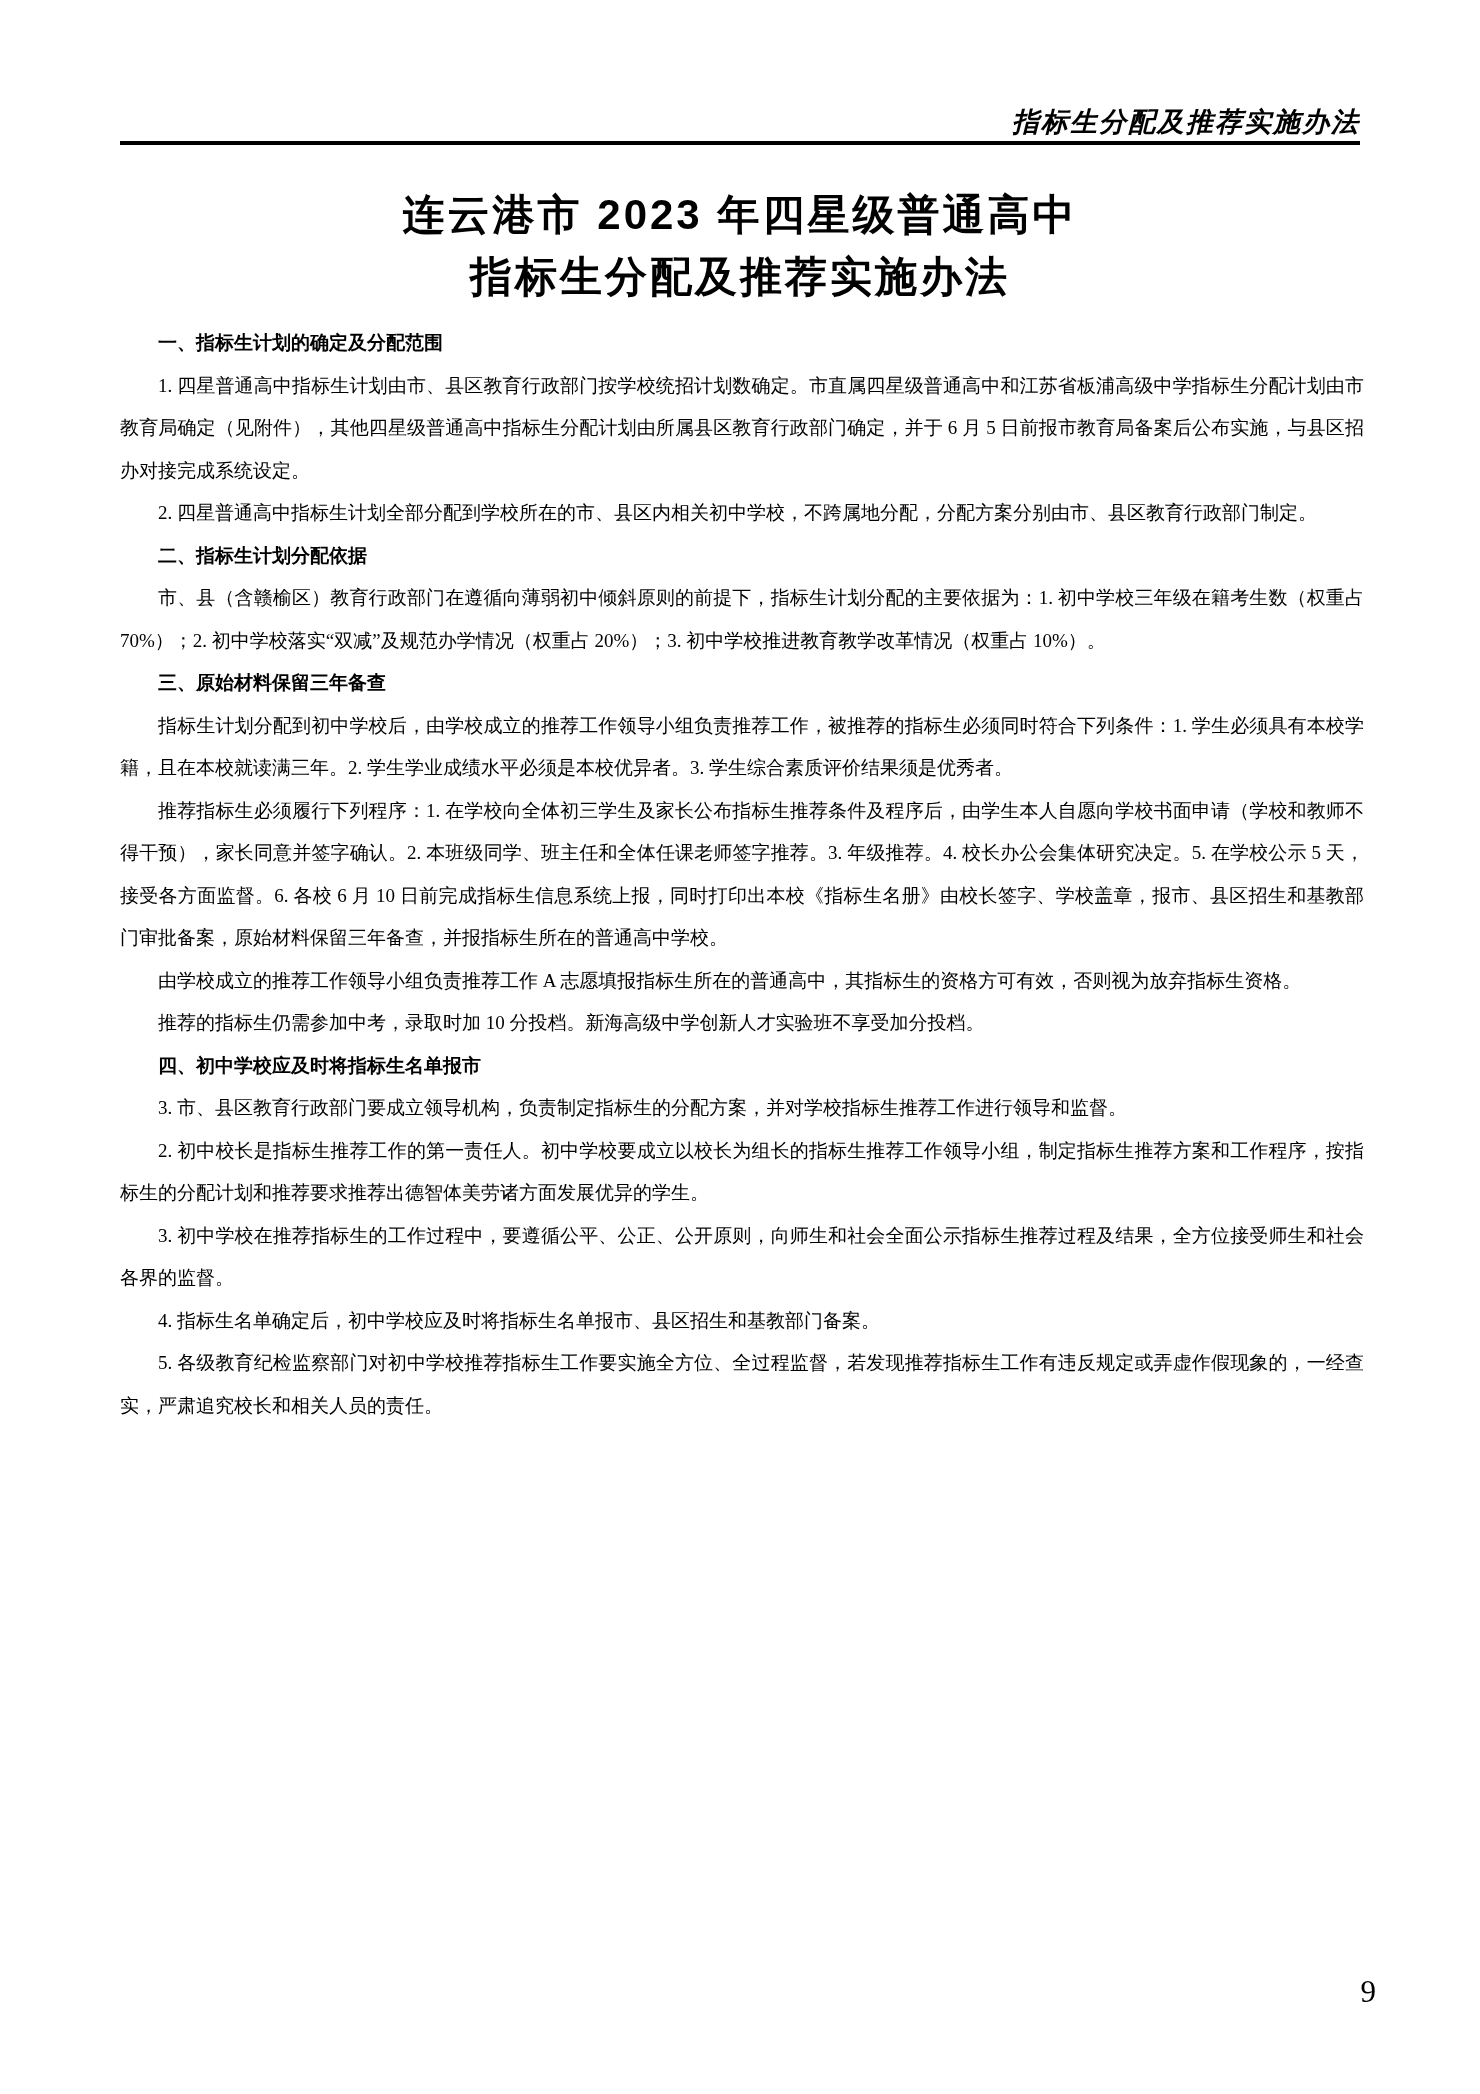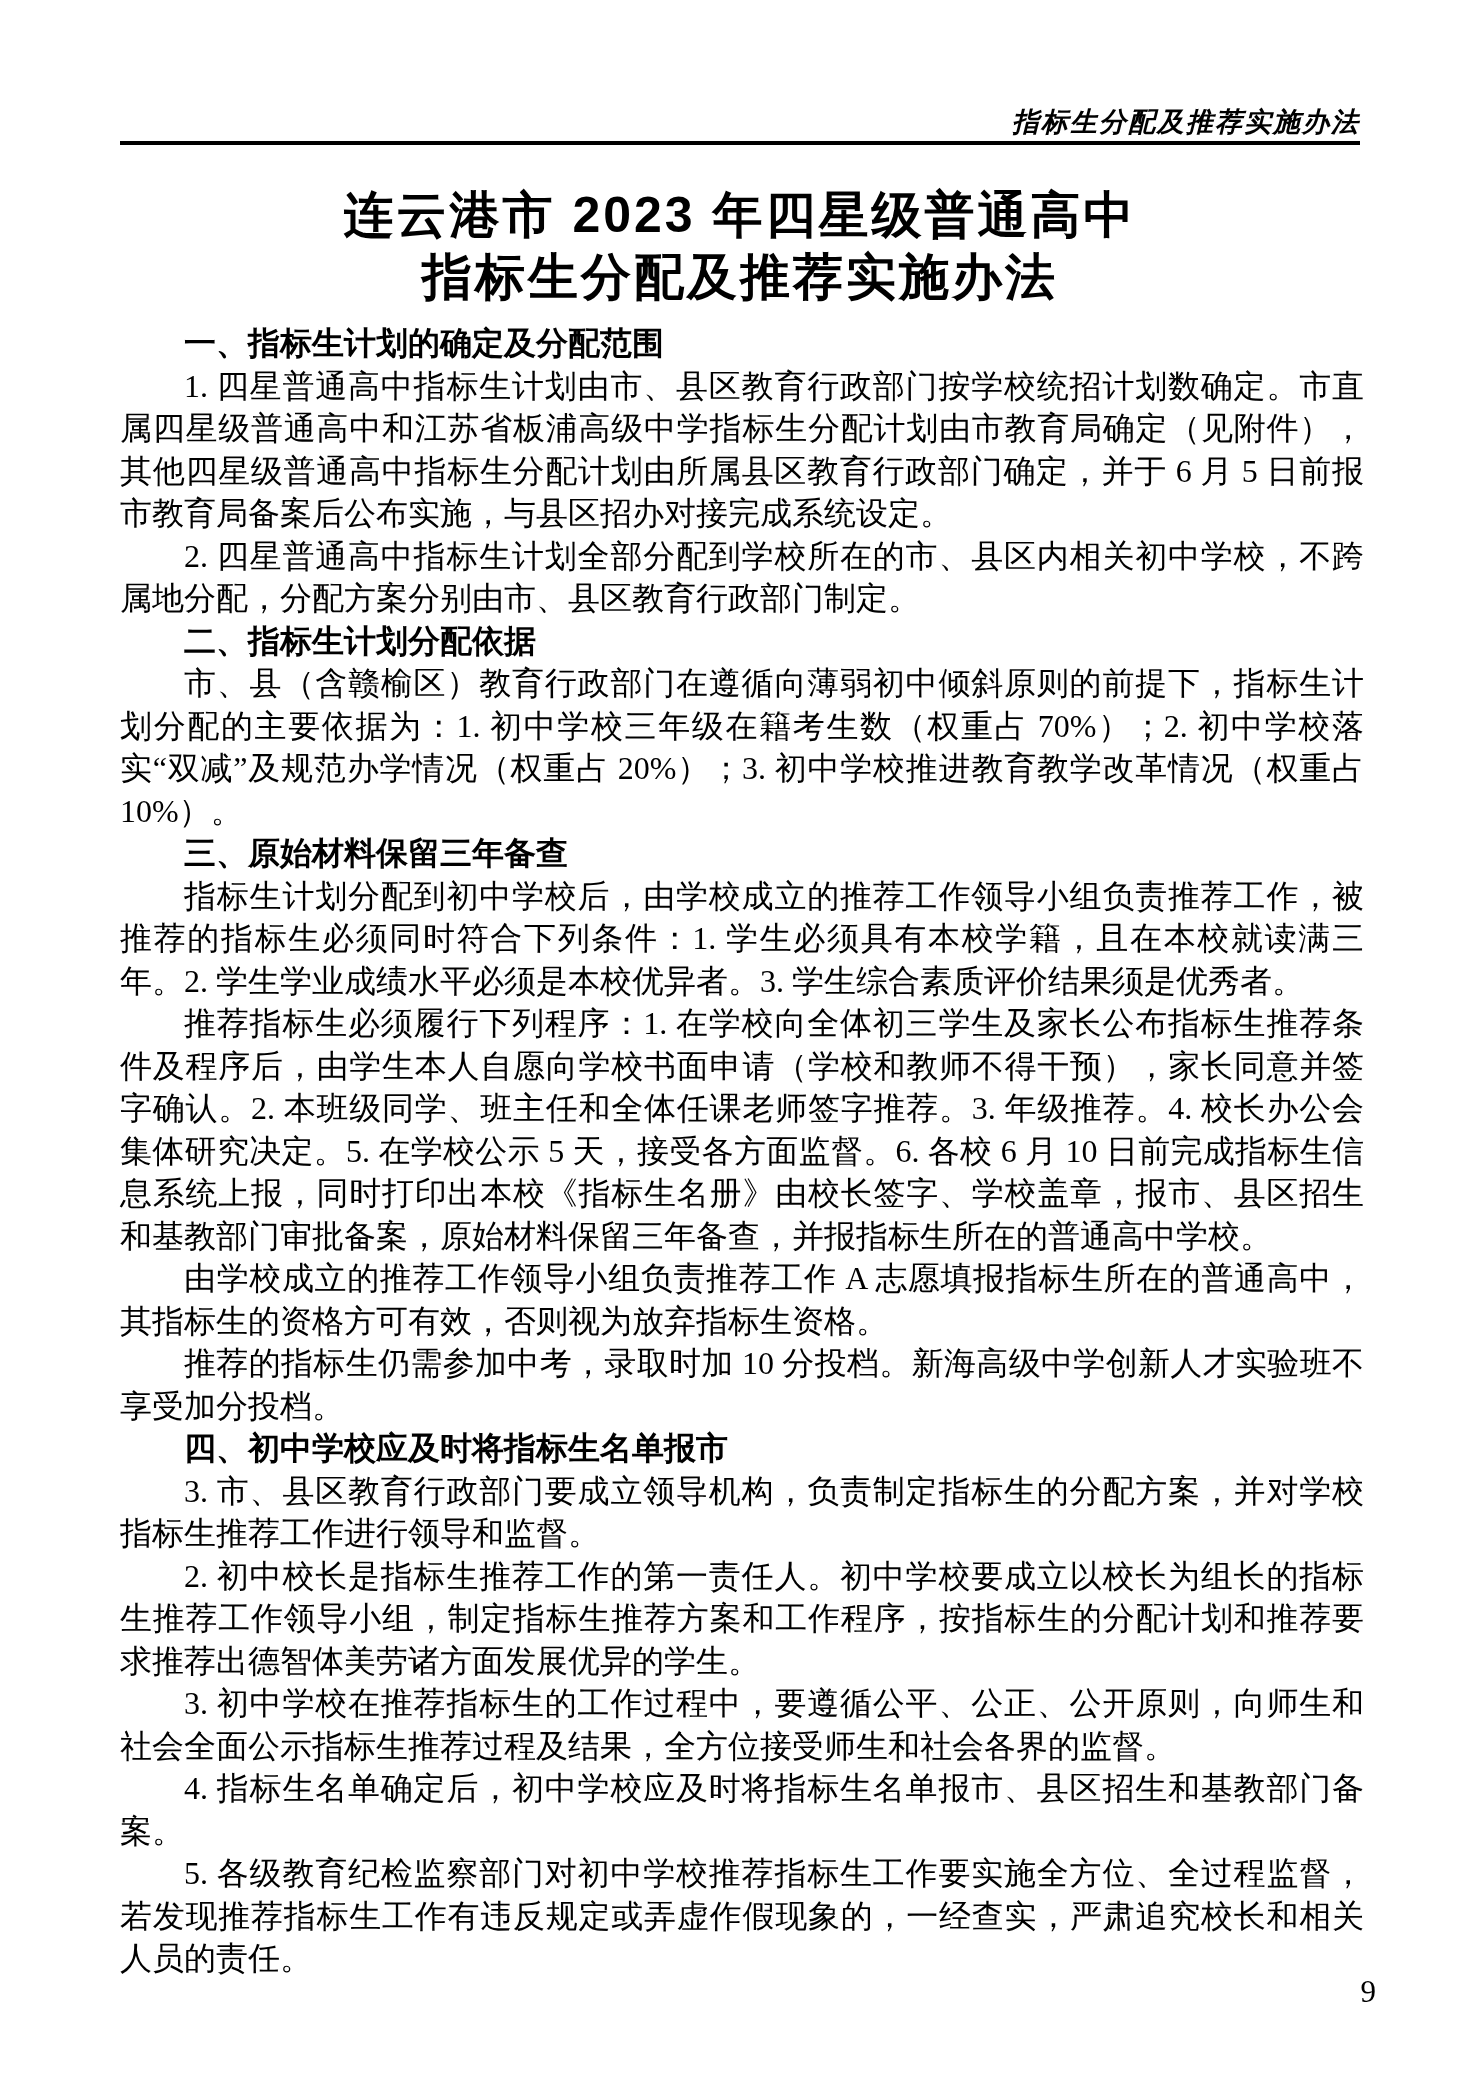--- a/index.html
+++ b/index.html
@@ -36,30 +36,30 @@
     background: #000000;
   }
   .doc-title {
     position: absolute;
     top: 184px;
     left: 0;
     right: 0;
     text-align: center;
     font-family: "Liberation Sans", sans-serif;
     font-weight: bold;
-    font-size: 50px;
+    font-size: 42px;
     line-height: 62px;
     letter-spacing: 3px;
   }
   .doc-body {
     position: absolute;
     top: 322px;
     left: 120px;
     width: 1244px;
-    font-size: 32px;
+    font-size: 19px;
     line-height: 42.5px;
     text-align: justify;
   }
   .doc-body p { margin: 0; }
   .para {
     text-indent: 2em;
     font-family: "Liberation Serif", serif;
   }
   .heading {
     text-indent: 2em;

